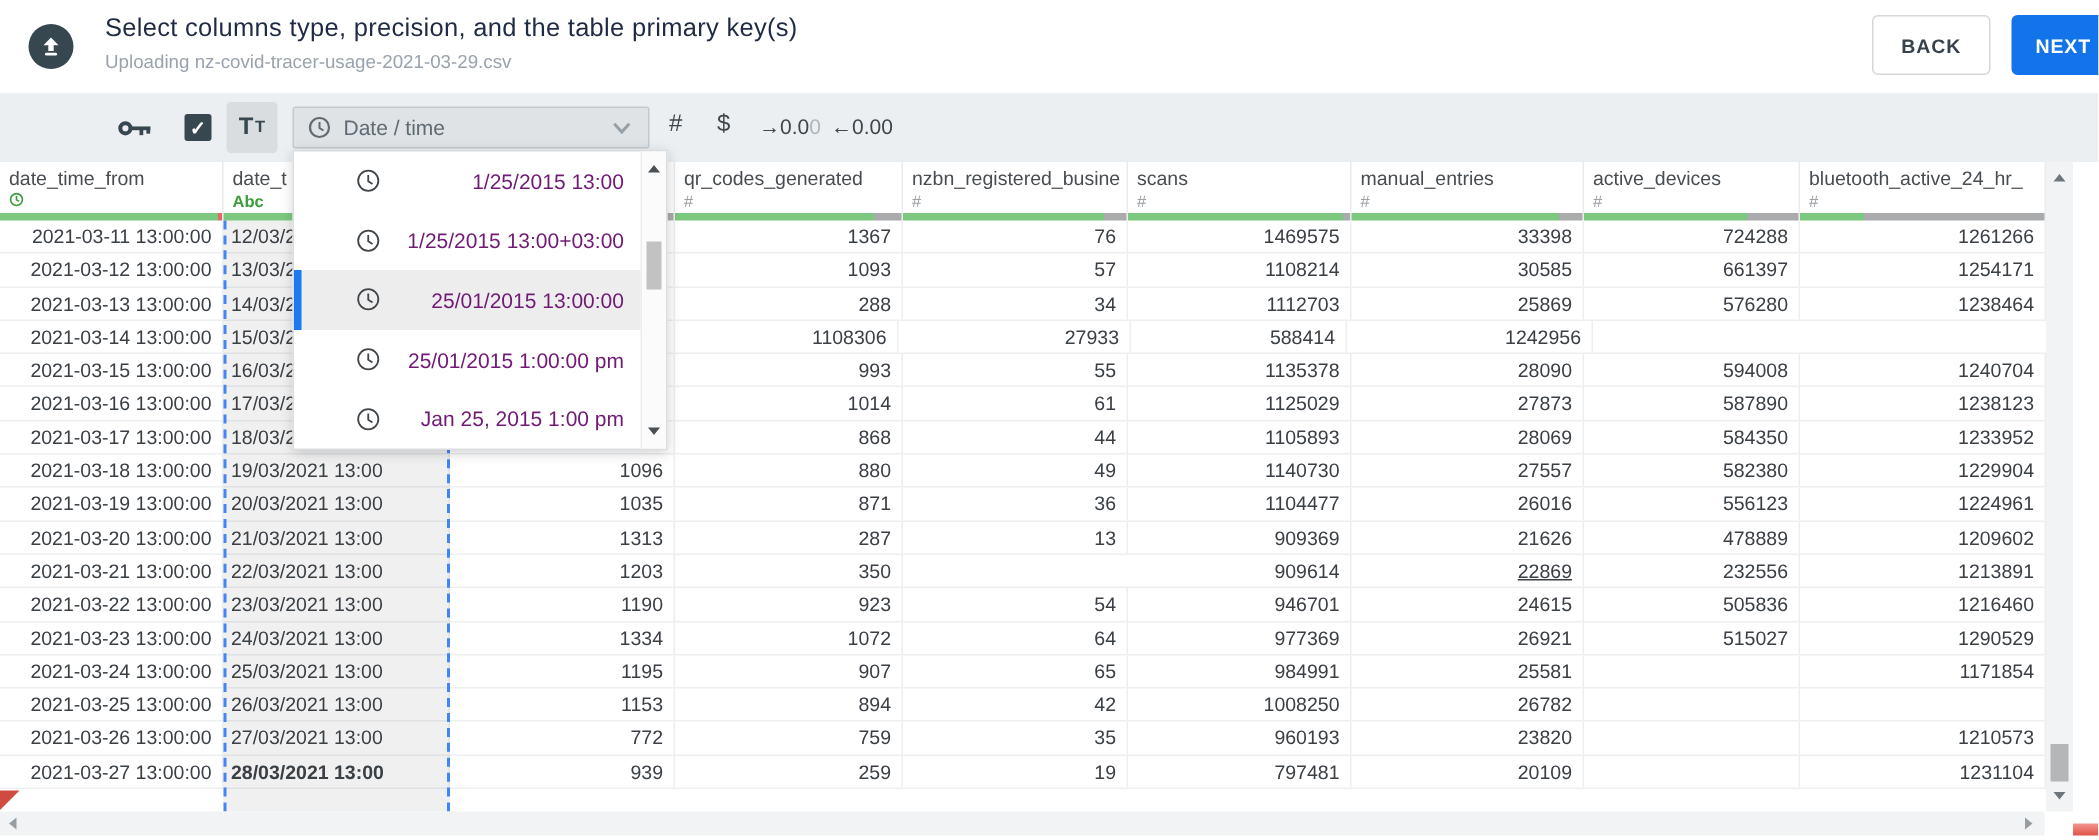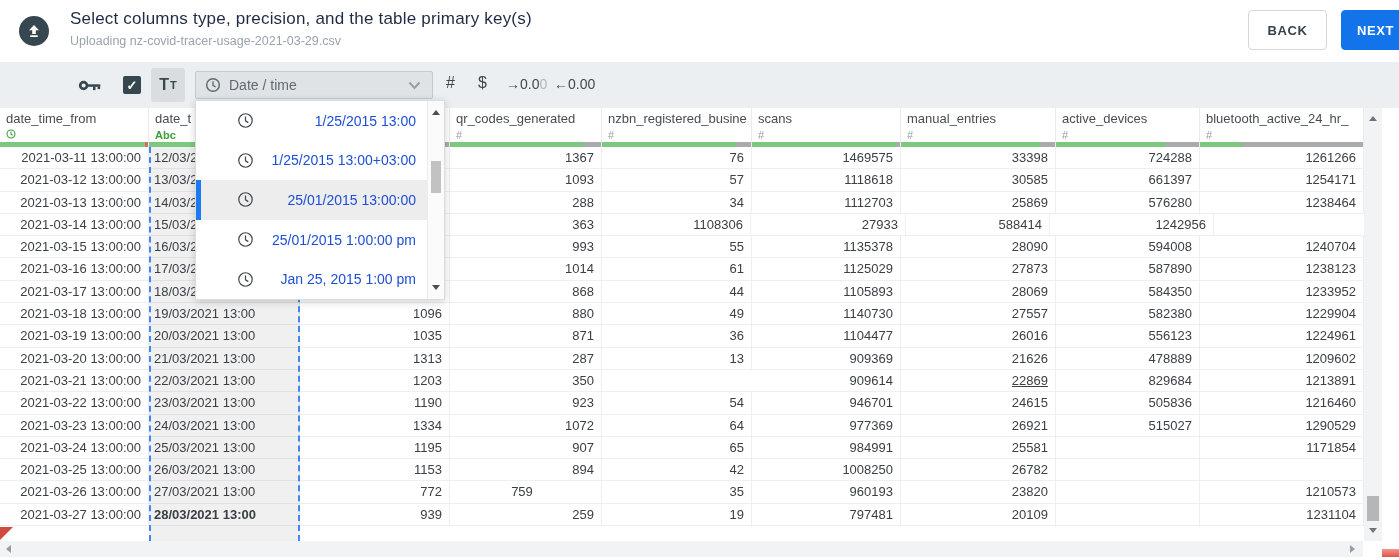--- a/index.html
+++ b/index.html
@@ -81,21 +81,21 @@
 
   
   .dropdown{position:absolute;left:195px;top:100px;width:250px;height:200px;background:#fff;
             border:1px solid #dadcde;box-sizing:border-box;box-shadow:0 2px 8px rgba(0,0,0,0.18);
             z-index:10;}
   .dd-items{position:absolute;left:0;top:0;right:16px;bottom:0;display:flex;flex-direction:column;}
   .dd-item{position:relative;flex:1;display:flex;align-items:center;cursor:pointer;}
   .dd-item.active{background:#ededed;}
   .dd-item.active::before{content:"";position:absolute;left:0;top:0;bottom:0;width:5px;background:#1b79f2;}
   .dd-clock{margin-left:41px;display:flex;color:#41464b;}
-  .dd-label{flex:1;text-align:right;padding-right:12px;font-size:14px;color:#1d4ed8;white-space:nowrap;}
+  .dd-label{flex:1;text-align:right;padding-right:12px;font-size:14px;color:#701a75;white-space:nowrap;}
   .dd-sb{position:absolute;right:0;top:0;bottom:0;width:16px;background:#fbfbfb;border-left:1px solid #ededed;}
   .dd-sb .arr-up{position:absolute;left:4px;top:9px;width:0;height:0;
                  border-left:4px solid transparent;border-right:4px solid transparent;
                  border-bottom:5px solid #4a4f54;}
   .dd-sb .arr-dn{position:absolute;left:4px;bottom:9px;width:0;height:0;
                  border-left:4px solid transparent;border-right:4px solid transparent;
                  border-top:5px solid #4a4f54;}
   .dd-sb .thumb{position:absolute;left:3px;top:60px;width:10px;height:32px;background:#c2c2c2;}
 </style>
 </head>
@@ -214,41 +214,40 @@
           <div class="cell" style="width: 155px;">33398</div>
           <div class="cell" style="width: 144px;">724288</div>
           <div class="cell" style="width: 164px;">1261266</div>
         </div>
         <div class="grid-row">
           <div class="cell" style="width: 149px;">2021-03-12 13:00:00</div>
           <div class="cell left" style="width: 151px;">13/03/2021 13:00</div>
           <div class="cell" style="width: 150px;"></div>
           <div class="cell" style="width: 152px;">1093</div>
           <div class="cell" style="width: 150px;">57</div>
-          <div class="cell" style="width: 149px;">1118618</div>
+          <div class="cell" style="width: 149px;">1108214</div>
           <div class="cell" style="width: 155px;">30585</div>
           <div class="cell" style="width: 144px;">661397</div>
           <div class="cell" style="width: 164px;">1254171</div>
         </div>
         <div class="grid-row">
           <div class="cell" style="width: 149px;">2021-03-13 13:00:00</div>
           <div class="cell left" style="width: 151px;">14/03/2021 13:00</div>
           <div class="cell" style="width: 150px;"></div>
           <div class="cell" style="width: 152px;">288</div>
           <div class="cell" style="width: 150px;">34</div>
           <div class="cell" style="width: 149px;">1112703</div>
           <div class="cell" style="width: 155px;">25869</div>
           <div class="cell" style="width: 144px;">576280</div>
           <div class="cell" style="width: 164px;">1238464</div>
         </div>
         <div class="grid-row">
           <div class="cell" style="width: 149px;">2021-03-14 13:00:00</div>
           <div class="cell left" style="width: 151px;">15/03/2021 13:00</div>
           <div class="cell" style="width: 150px;"></div>
-          <div class="cell" style="width: 152px;">363</div>
           <div class="cell" style="width: 149px;">1108306</div>
           <div class="cell" style="width: 155px;">27933</div>
           <div class="cell" style="width: 144px;">588414</div>
           <div class="cell" style="width: 164px;">1242956</div>
         </div>
         <div class="grid-row">
           <div class="cell" style="width: 149px;">2021-03-15 13:00:00</div>
           <div class="cell left" style="width: 151px;">16/03/2021 13:00</div>
           <div class="cell" style="width: 150px;"></div>
           <div class="cell" style="width: 152px;">993</div>
@@ -314,21 +313,21 @@
           <div class="cell" style="width: 164px;">1209602</div>
         </div>
         <div class="grid-row">
           <div class="cell" style="width: 149px;">2021-03-21 13:00:00</div>
           <div class="cell left" style="width: 151px;">22/03/2021 13:00</div>
           <div class="cell" style="width: 150px;">1203</div>
           <div class="cell" style="width: 152px;">350</div>
           <div class="cell" style="width: 150px; margin-top: 24px;">24</div>
           <div class="cell" style="width: 149px;">909614</div>
           <div class="cell" style="width: 155px; text-decoration: underline;">22869</div>
-          <div class="cell" style="width: 144px;">829684</div>
+          <div class="cell" style="width: 144px;">232556</div>
           <div class="cell" style="width: 164px;">1213891</div>
         </div>
         <div class="grid-row">
           <div class="cell" style="width: 149px;">2021-03-22 13:00:00</div>
           <div class="cell left" style="width: 151px;">23/03/2021 13:00</div>
           <div class="cell" style="width: 150px;">1190</div>
           <div class="cell" style="width: 152px;">923</div>
           <div class="cell" style="width: 150px;">54</div>
           <div class="cell" style="width: 149px;">946701</div>
           <div class="cell" style="width: 155px;">24615</div>
@@ -365,21 +364,21 @@
           <div class="cell" style="width: 150px;">42</div>
           <div class="cell" style="width: 149px;">1008250</div>
           <div class="cell" style="width: 155px;">26782</div>
           <div class="cell" style="width: 144px;"></div>
           <div class="cell" style="width: 164px;"></div>
         </div>
         <div class="grid-row">
           <div class="cell" style="width: 149px; text-align: right;">2021-03-26 13:00:00</div>
           <div class="cell left" style="width: 151px;">27/03/2021 13:00</div>
           <div class="cell" style="width: 150px;">772</div>
-          <div class="cell" style="width: 152px; text-align: center;">759</div>
+          <div class="cell" style="width: 152px;">759</div>
           <div class="cell" style="width: 150px;">35</div>
           <div class="cell" style="width: 149px;">960193</div>
           <div class="cell" style="width: 155px;">23820</div>
           <div class="cell" style="width: 144px;"></div>
           <div class="cell" style="width: 164px;">1210573</div>
         </div>
         <div class="grid-row">
           <div class="cell" style="width: 149px;">2021-03-27 13:00:00</div>
           <div class="cell left" style="width: 151px; font-weight: bold;">28/03/2021 13:00</div>
           <div class="cell" style="width: 150px;">939</div>

